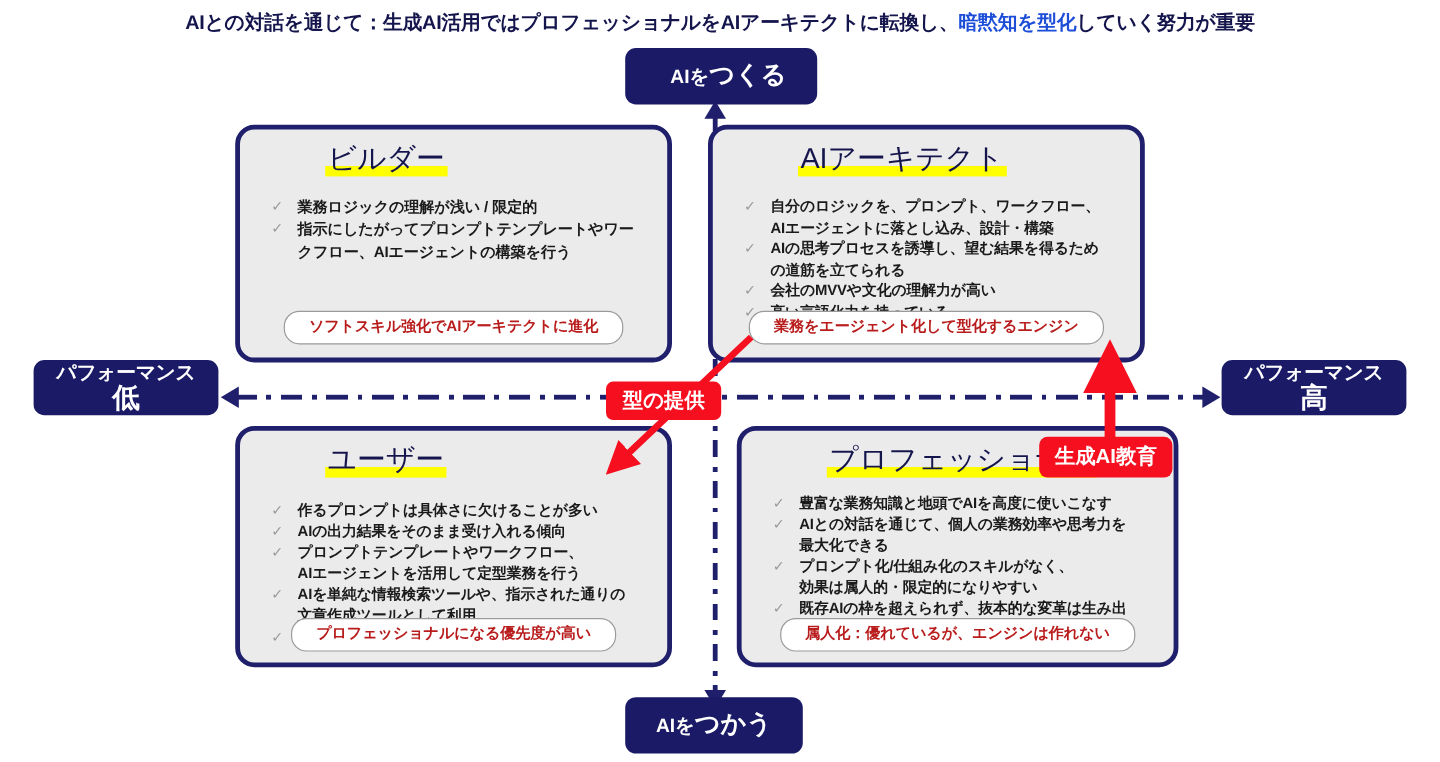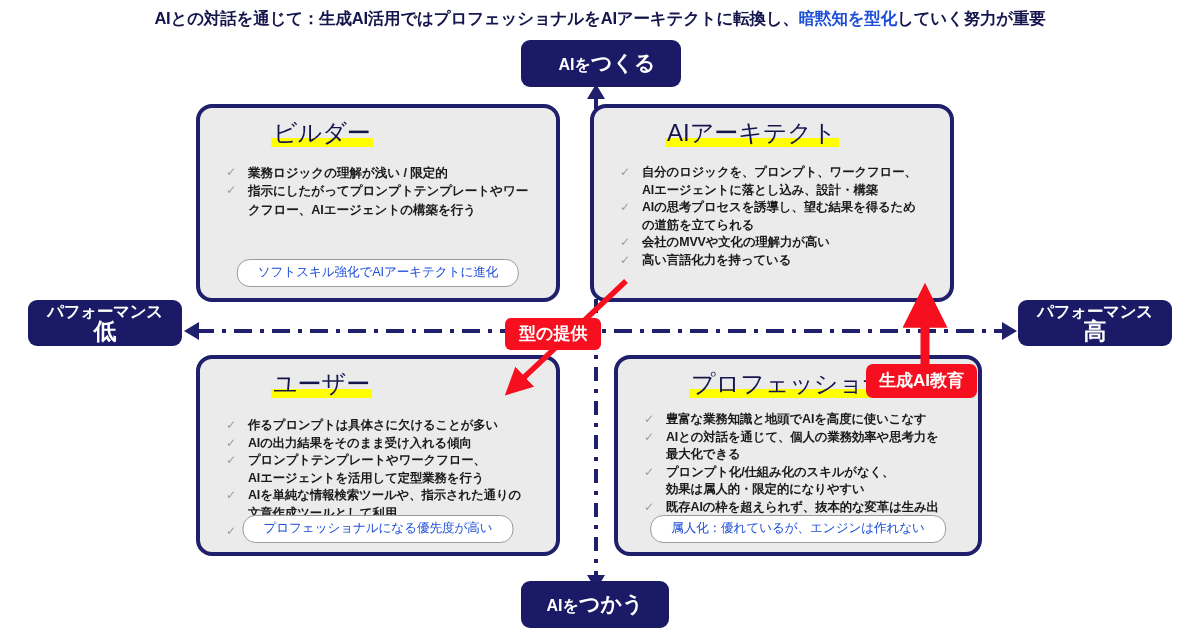--- a/index.html
+++ b/index.html
@@ -108,21 +108,21 @@
   .check{
     color:#9a9a9a;font-weight:normal;font-size:12px;
     width:22px;flex:0 0 22px;line-height:1.42;
   }
   .btext{flex:1;white-space:pre-line;}
 
   
   .pill{
     position:absolute;bottom:11px;left:50%;transform:translateX(-50%);
     background:#ffffff;border:1.2px solid #9b9b9b;border-radius:13px;
-    color:#1d4ed8;font-size:12.6px;font-weight:normal;
+    color:#b91c1c;font-size:12.6px;font-weight:bold;
     padding:4px 20px 5px 20px;white-space:nowrap;letter-spacing:-0.1px;
   }
   .card-bl .pill{bottom:9px;}
   .card-br .pill{bottom:9px;}
 
   
   .badge-center{
     position:absolute;left:505px;top:318px;
     background:#f50f1f;color:#ffffff;border-radius:6px;
     font-size:17px;font-weight:bold;
@@ -208,20 +208,21 @@
     </div>
     <div class="bullet">
       <span class="check">✓</span>
       <span class="btext">会社のMVVや文化の理解力が高い</span>
     </div>
     <div class="bullet">
       <span class="check">✓</span>
       <span class="btext">高い言語化力を持っている</span>
     </div>
   </div>
+  <div class="pill">業務をエージェント化して型化するエンジン</div>
 </div>
 
 <div class="card card-bl">
   <div class="card-head">
     <span class="u">ユーザー</span>
   </div>
   <div class="bullets">
     <div class="bullet">
       <span class="check">✓</span>
       <span class="btext">作るプロンプトは具体さに欠けることが多い</span>

